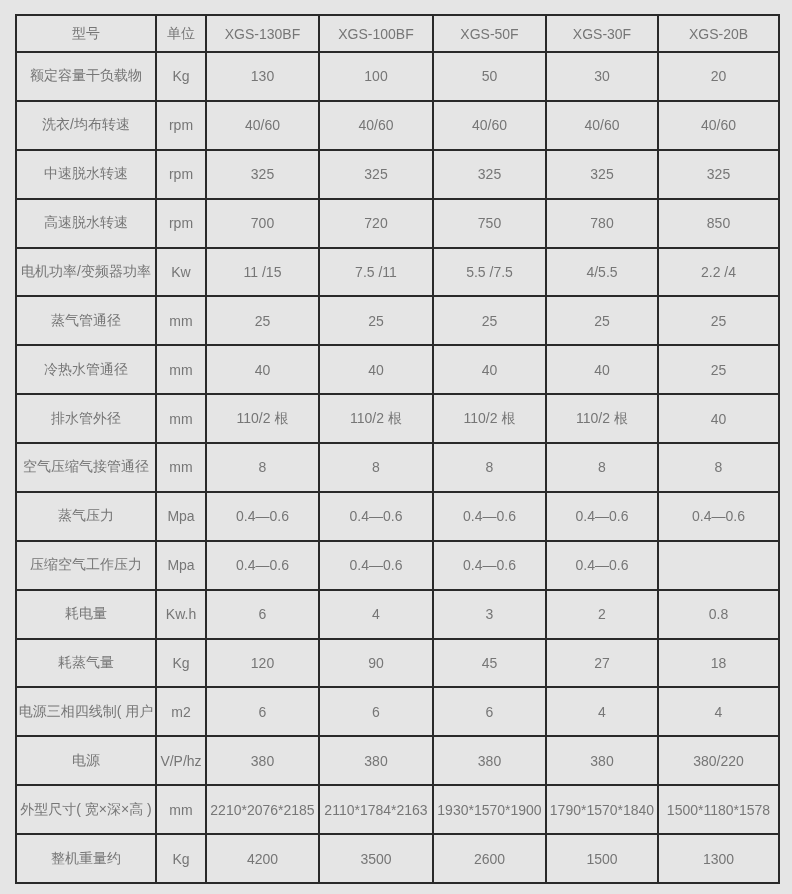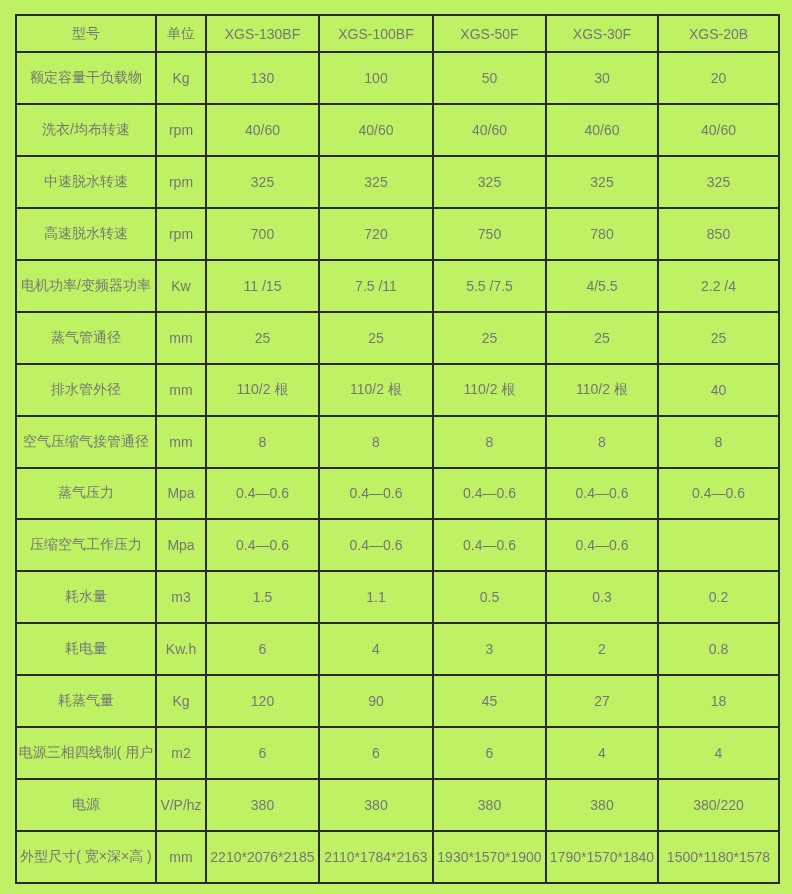--- a/index.html
+++ b/index.html
@@ -4,21 +4,21 @@
 <style>
   html, body {
     margin: 0;
     padding: 0;
     background: #ffffff;
     font-family: "Liberation Sans", "DejaVu Sans", sans-serif;
   }
   .page {
     width: 792px;
     height: 894px;
-    background: #bef264;
+    background: #e5e5e5;
     box-sizing: border-box;
     padding: 14px 14px 10px 15px;
   }
   table.spec {
     border-collapse: collapse;
     table-layout: fixed;
     width: 763px;
     height: 870px;
   }
   table.spec col.c0 { width: 140px; }
@@ -115,20 +115,29 @@
         <tr>
           <td>蒸气管通径</td>
           <td>mm</td>
           <td>25</td>
           <td>25</td>
           <td>25</td>
           <td>25</td>
           <td>25</td>
         </tr>
         <tr>
+          <td>冷热水管通径</td>
+          <td>mm</td>
+          <td>40</td>
+          <td>40</td>
+          <td>40</td>
+          <td>40</td>
+          <td>25</td>
+        </tr>
+        <tr>
           <td>排水管外径</td>
           <td>mm</td>
           <td>110/2 根</td>
           <td>110/2 根</td>
           <td>110/2 根</td>
           <td>110/2 根</td>
           <td>40</td>
         </tr>
         <tr>
           <td>空气压缩气接管通径</td>
@@ -149,29 +158,20 @@
           <td>0.4—0.6</td>
         </tr>
         <tr>
           <td>压缩空气工作压力</td>
           <td>Mpa</td>
           <td>0.4—0.6</td>
           <td>0.4—0.6</td>
           <td>0.4—0.6</td>
           <td>0.4—0.6</td>
           <td></td>
-        </tr>
-        <tr>
-          <td>耗水量</td>
-          <td>m3</td>
-          <td>1.5</td>
-          <td>1.1</td>
-          <td>0.5</td>
-          <td>0.3</td>
-          <td>0.2</td>
         </tr>
         <tr>
           <td>耗电量</td>
           <td>Kw.h</td>
           <td>6</td>
           <td>4</td>
           <td>3</td>
           <td>2</td>
           <td>0.8</td>
         </tr>
@@ -204,15 +204,24 @@
         </tr>
         <tr>
           <td>外型尺寸( 宽×深×高 )</td>
           <td>mm</td>
           <td>2210*2076*2185</td>
           <td>2110*1784*2163</td>
           <td>1930*1570*1900</td>
           <td>1790*1570*1840</td>
           <td>1500*1180*1578</td>
         </tr>
+        <tr>
+          <td>整机重量约</td>
+          <td>Kg</td>
+          <td>4200</td>
+          <td>3500</td>
+          <td>2600</td>
+          <td>1500</td>
+          <td>1300</td>
+        </tr>
       </tbody>
   </table>
 </div>
 
 </body></html>

